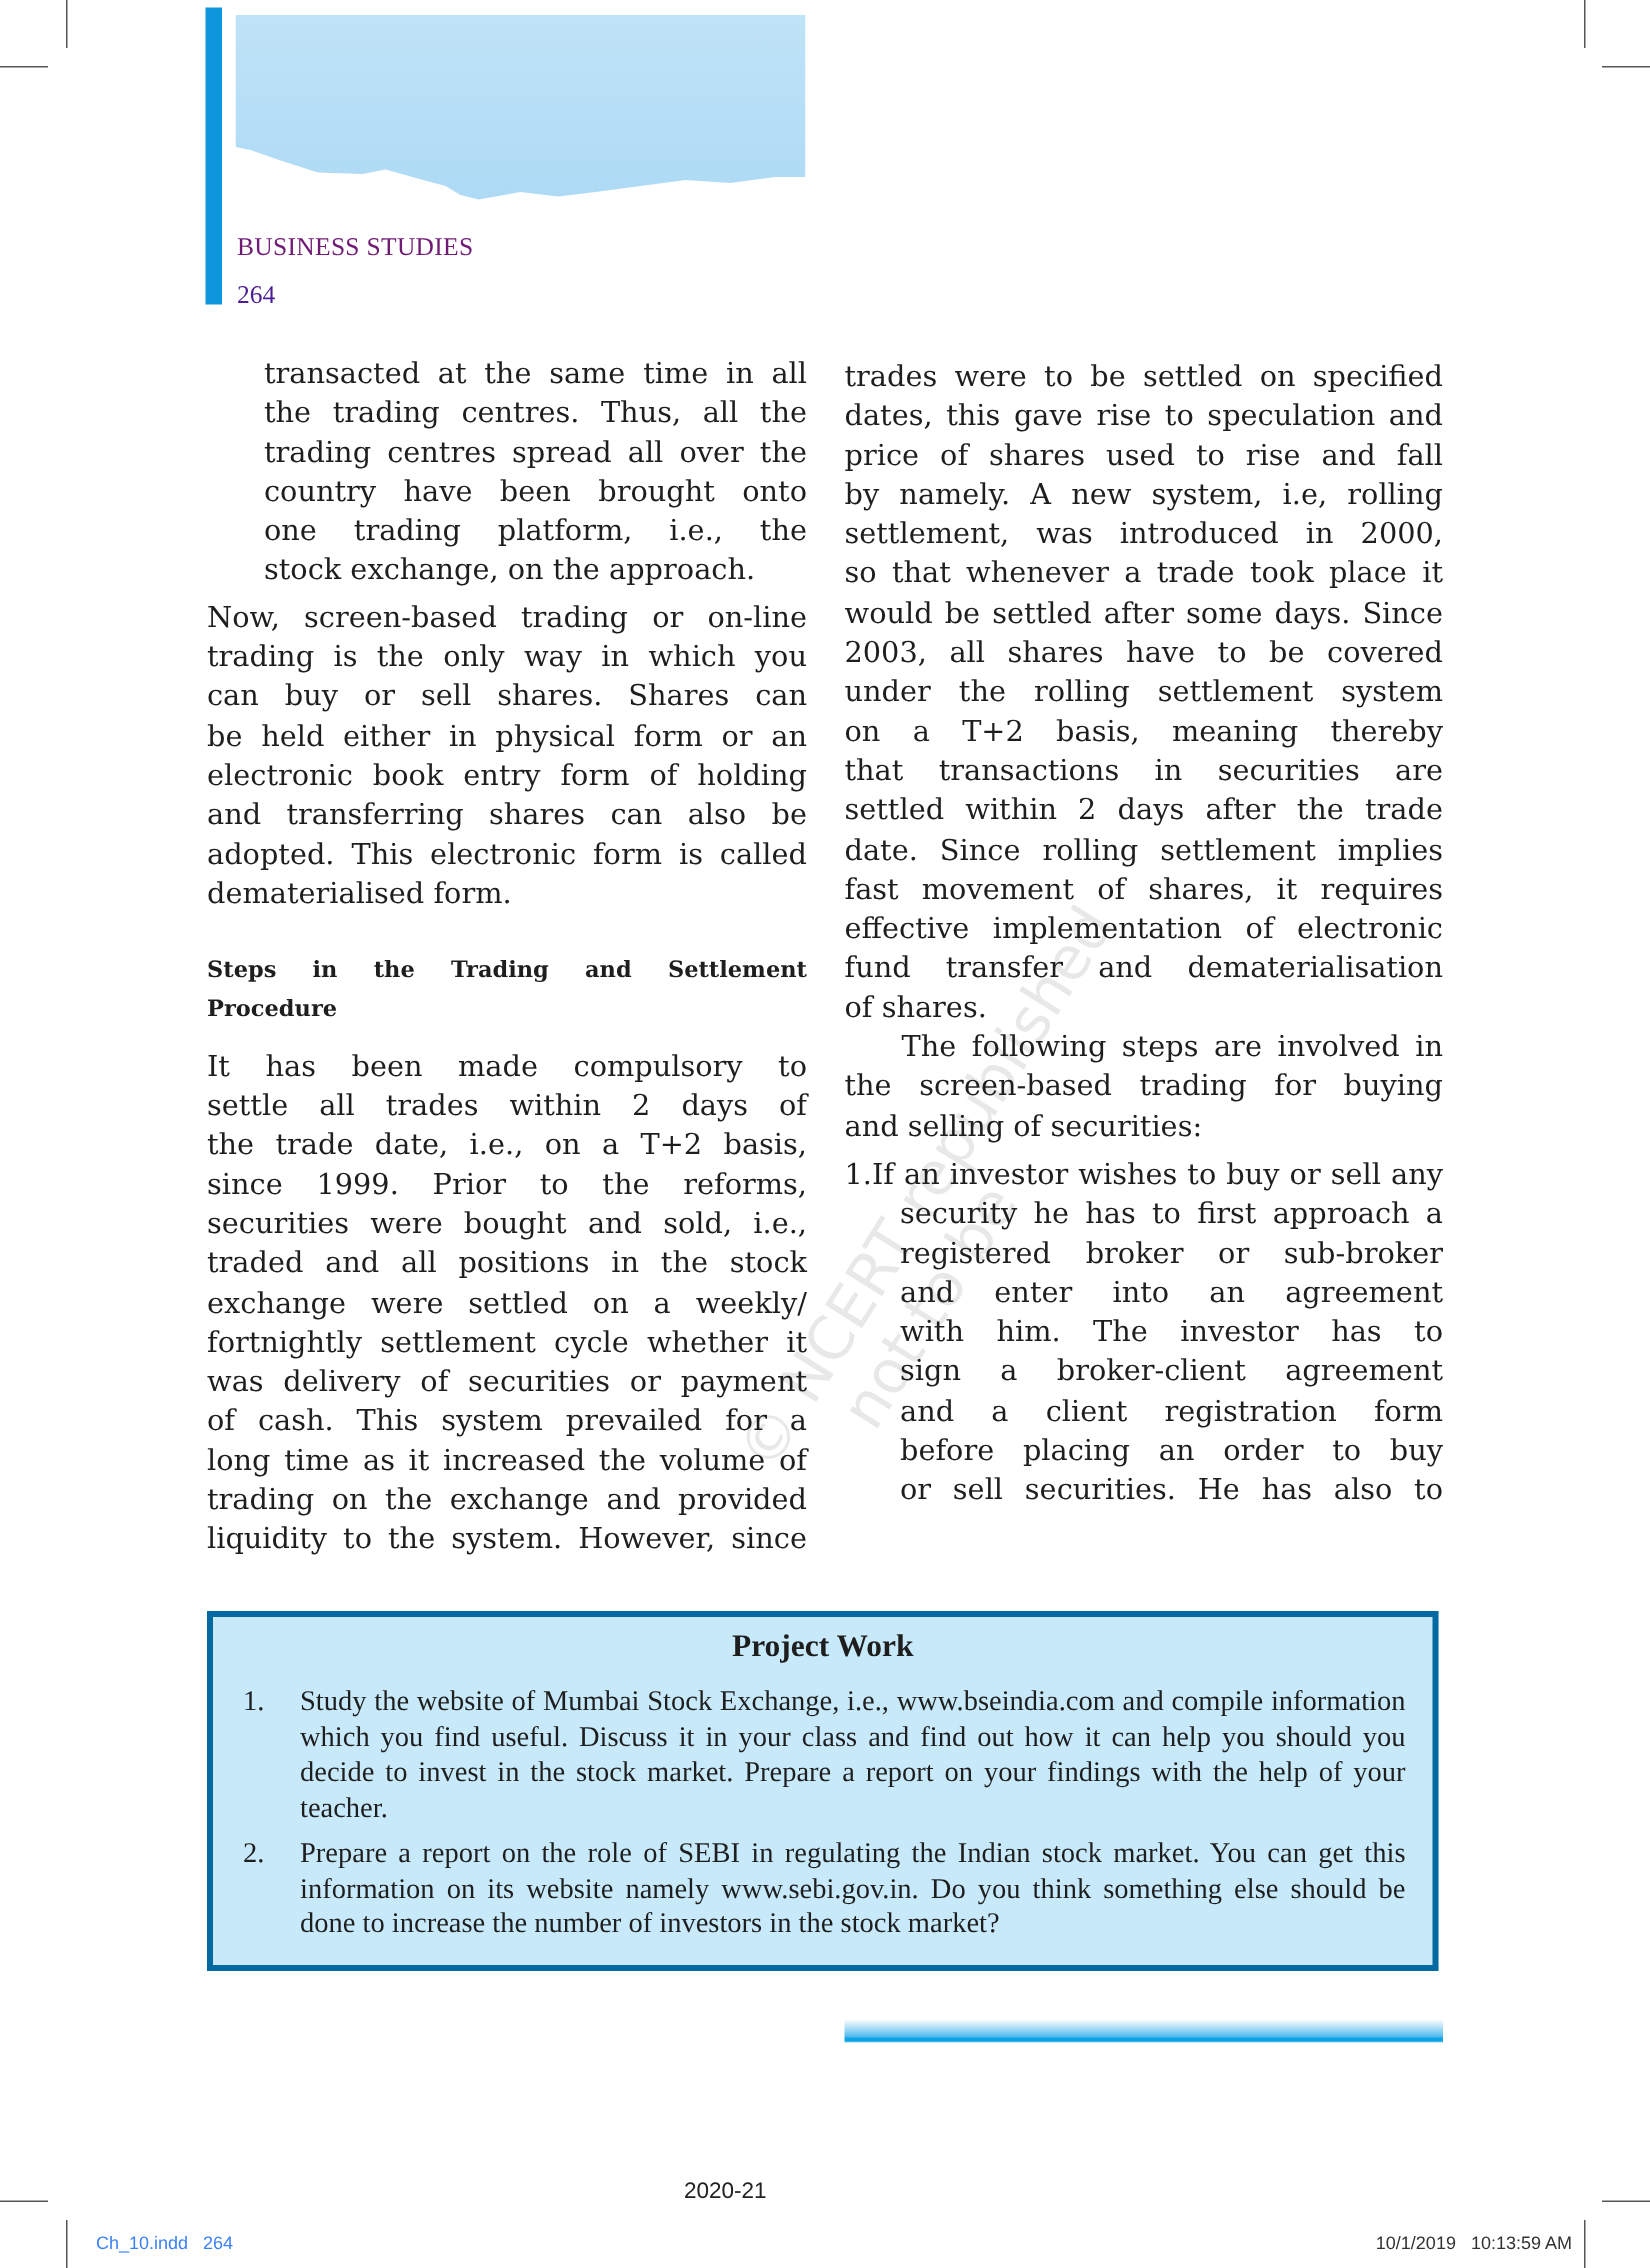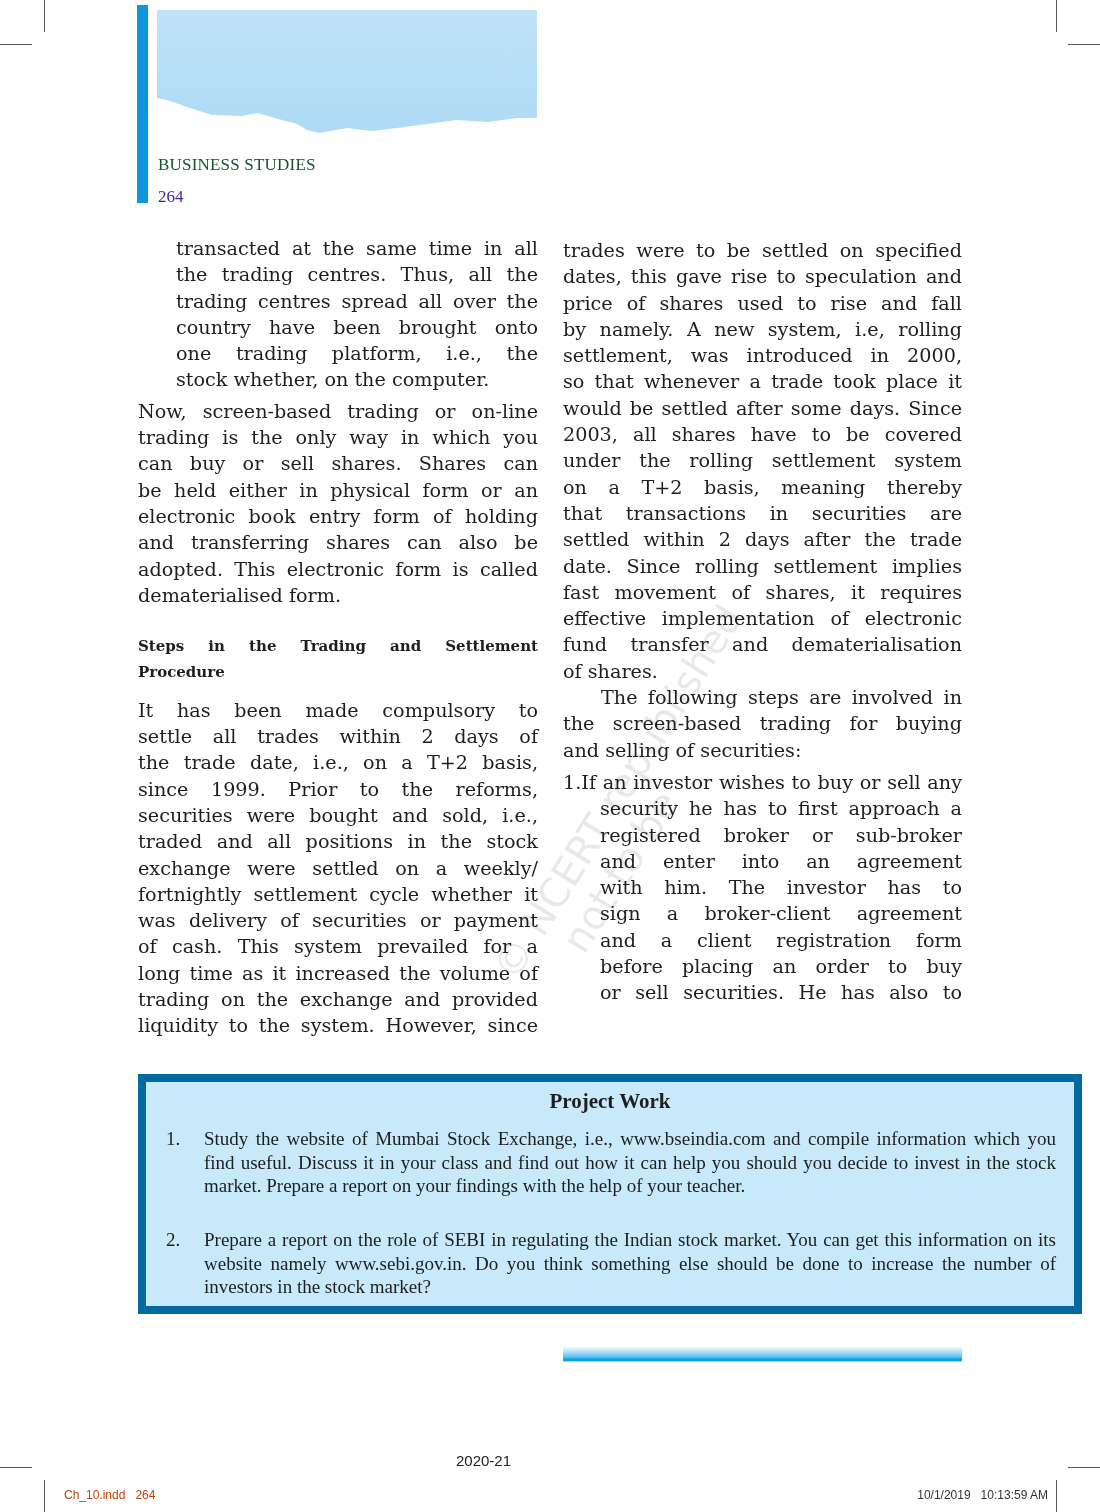--- a/index.html
+++ b/index.html
@@ -4,21 +4,21 @@
   <style>
     html, body { margin: 0; padding: 0; }
     body {
       width: 1100px; height: 1512px; position: relative; overflow: hidden;
       background: #ffffff; color: #1e1e1e;
       font-family: "DejaVu Serif", "Liberation Serif", serif;
     }
     .crop { position: absolute; background: #555; }
     .header-bar { position: absolute; left: 137px; top: 5px; width: 11px; height: 198px; background: #0d96dc; }
     .header-torn { position: absolute; left: 157px; top: 10px; width: 380px; height: 125px; }
-    .subject { position: absolute; left: 158px; top: 155px; font-family: "Liberation Serif", serif; font-size: 17px; letter-spacing: 0.2px; color: #14532d; }
+    .subject { position: absolute; left: 158px; top: 155px; font-family: "Liberation Serif", serif; font-size: 17px; letter-spacing: 0.2px; color: #701a75; }
     .pageno { position: absolute; left: 158px; top: 187px; font-family: "Liberation Serif", serif; font-size: 17px; color: #4c1d95; }
 
     .col { position: absolute; font-size: 19.2px; line-height: 26.3px; color: #1e1e1e; }
     .col-left { left: 138px; top: 236px; width: 400px; }
     .col-right { left: 563px; top: 238px; width: 399px; }
     .line { display: block; text-align: justify; text-align-last: justify; white-space: nowrap; height: 26.3px; }
     .line.last { text-align-last: left; }
     .indent { padding-left: 38px; }
     .hang { padding-left: 37px; }
     .para-gap { height: 5px; }
@@ -26,35 +26,35 @@
     .heading .line { text-align-last: justify; }
     .heading .line.last { text-align-last: left; }
 
     .watermark {
       position: absolute; left: 420px; top: 760px; transform: rotate(-58deg);
       font-family: "DejaVu Sans", sans-serif; font-size: 40px; color: rgba(0,0,0,0.09);
       white-space: nowrap; line-height: 44px; pointer-events: none;
     }
 
     .project-box {
-      position: absolute; left: 138px; top: 1074px; width: 944px; height: 240px;
-      background: #c7e9fa; border: 8px solid #0369a1; box-sizing: border-box;
+      position: absolute; left: 138px; top: 1074px; width: 821px; height: 240px;
+      background: #c7e9fa; border: 4px solid #0369a1; box-sizing: border-box;
     }
     .project-title {
       position: absolute; left: 0; right: 0; top: 7px; text-align: center;
       font-family: "Liberation Serif", serif; font-weight: bold; font-size: 21px;
     }
     .project-item { position: absolute; left: 20px; right: 18px; font-family: "Liberation Serif", serif; font-size: 19px; line-height: 23.7px; }
     .project-item .num { position: absolute; left: 0; top: 0; }
     .project-item .txt { margin-left: 38px; text-align: justify; }
 
     .bottom-bar { position: absolute; left: 563px; top: 1346px; width: 399px; height: 16px;
       background: linear-gradient(to bottom, #ffffff 0%, #a8dcf7 40%, #4bb8ee 75%, #0aa3e8 80%, #0aa3e8 92%, #ffffff 100%); }
     .year { position: absolute; left: 0; width: 967px; top: 1452px; text-align: center; font-family: "Liberation Sans", sans-serif; font-size: 15px; color: #222; }
-    .slug-left { position: absolute; left: 64px; top: 1488px; font-family: "Liberation Sans", sans-serif; font-size: 12px; color: #c2410c; }
+    .slug-left { position: absolute; left: 64px; top: 1488px; font-family: "Liberation Sans", sans-serif; font-size: 12px; color: #3b82f6; }
     .slug-right { position: absolute; right: 52px; top: 1488px; font-family: "Liberation Sans", sans-serif; font-size: 12px; color: #333; }
   </style>
 </head>
 <body>
 
 <div class="crop" style="left:44px;top:0;width:1px;height:32px;"></div>
 <div class="crop" style="left:0;top:44px;width:32px;height:1px;"></div>
 <div class="crop" style="left:1056px;top:0;width:1px;height:32px;"></div>
 <div class="crop" style="left:1068px;top:44px;width:32px;height:1px;"></div>
 <div class="crop" style="left:0;top:1467px;width:32px;height:1px;"></div>
@@ -80,21 +80,21 @@
   <div style="padding-left:60px">not to be</div>
 </div>
 
 <div class="col col-left">
   <div class="indent">
     <span class="line">transacted at the same time in all</span>
     <span class="line">the trading centres. Thus, all the</span>
     <span class="line">trading centres spread all over the</span>
     <span class="line">country have been brought onto</span>
     <span class="line">one trading platform, i.e., the</span>
-    <span class="line last">stock whether, on the computer.</span>
+    <span class="line last">stock exchange, on the approach.</span>
   </div>
   <div class="para-gap"></div>
   <div>
     <span class="line">Now, screen-based trading or on-line</span>
     <span class="line">trading is the only way in which you</span>
     <span class="line">can buy or sell shares. Shares can</span>
     <span class="line">be held either in physical form or an</span>
     <span class="line">electronic book entry form of holding</span>
     <span class="line">and transferring shares can also be</span>
     <span class="line">adopted. This electronic form is called</span>

